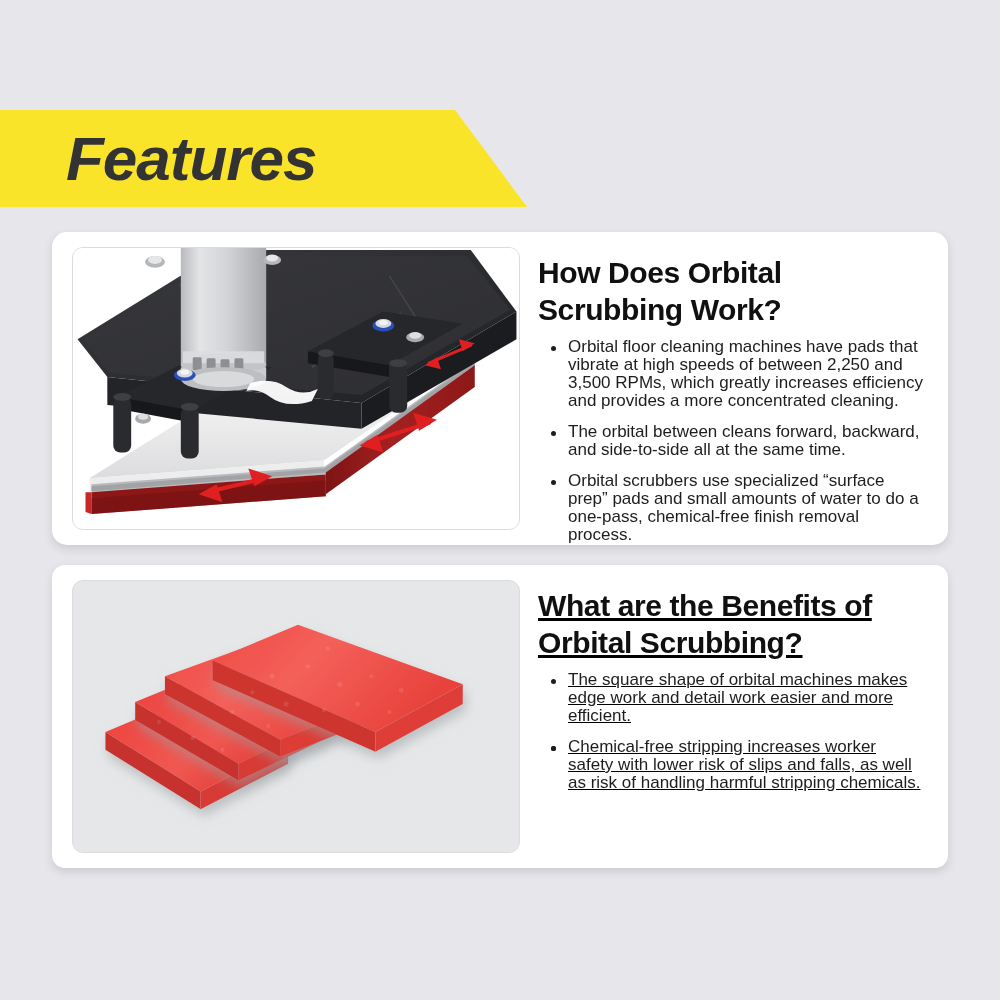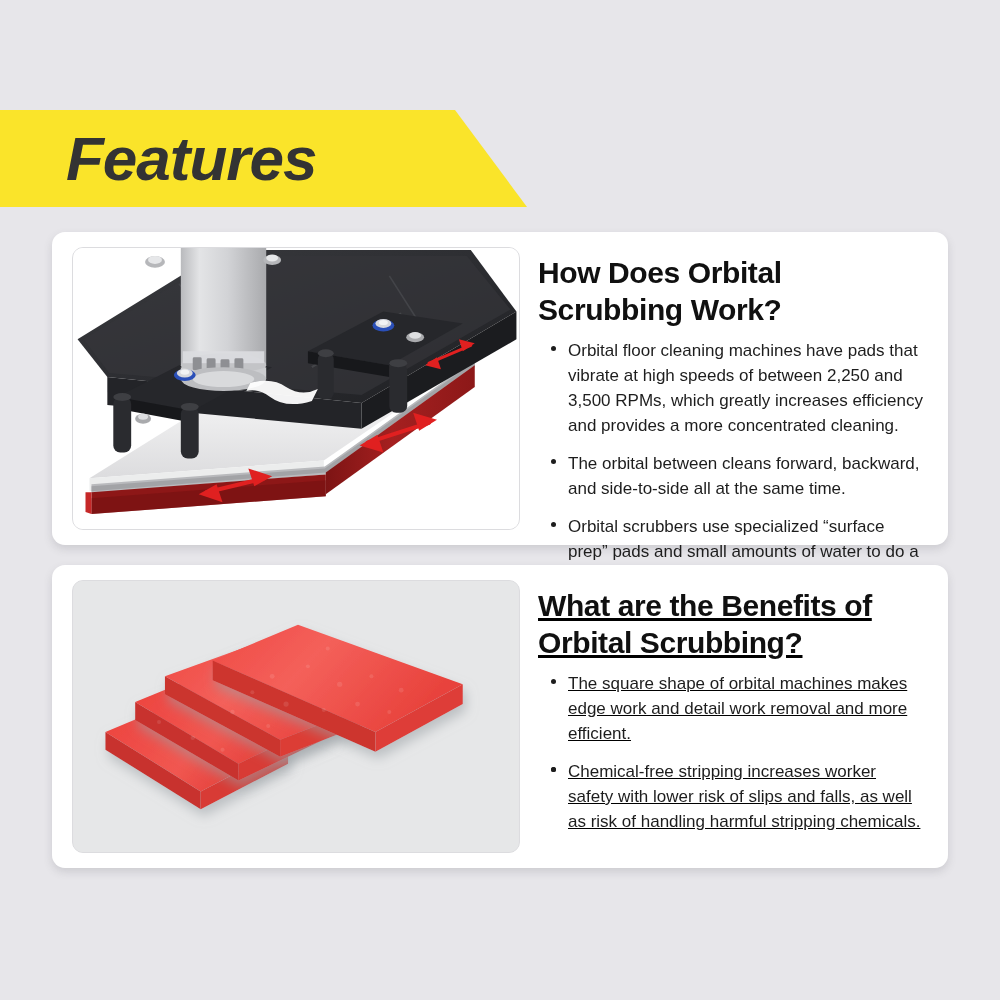--- a/index.html
+++ b/index.html
@@ -49,21 +49,21 @@
     position: absolute;
     left: 52px;
     width: 896px;
     background: #ffffff;
     border-radius: 13px;
     box-shadow: 0 4px 9px rgba(80,80,90,0.17);
     display: flex;
     flex-direction: row;
     box-sizing: border-box;
   }
-  #card-1 { top: 232px; height: 313px; }
+  #card-1 { top: 232px; height: 313px; border-radius: 15px; }
   #card-2 { top: 565px; height: 303px; text-decoration: underline; }
 
   .card-figure {
     position: relative;
     flex: 0 0 448px;
     margin: 15px 0 15px 20px;
     border: 1px solid #dcdcdf;
     border-radius: 11px;
     overflow: hidden;
     box-sizing: border-box;
@@ -87,21 +87,21 @@
   .bullet-list {
     list-style: none;
     margin: 0;
     padding: 0;
   }
   .bullet-item {
     position: relative;
     padding-left: 30px;
     margin-bottom: 13px;
     font-size: 17px;
-    line-height: 25px;
+    line-height: 18px;
     color: #1d1d1d;
   }
   .bullet-item:last-child { margin-bottom: 0; }
   .bullet-dot {
     position: absolute;
     left: 13px;
     top: 8px;
     width: 5px;
     height: 5px;
     border-radius: 50%;
@@ -347,21 +347,21 @@
           <circle cx="256" cy="68" r="2"></circle>
       </g>
     </svg>
   </div>
 
   <div class="card-body">
     <h2 class="card-heading">What are the Benefits of Orbital Scrubbing?</h2>
     <ul class="bullet-list">
       <li class="bullet-item">
         <span class="bullet-dot"></span>
-        <span>The square shape of orbital machines makes edge work and detail work removal and more efficient.</span>
+        <span>The square shape of orbital machines makes edge work and detail work easier and more efficient.</span>
       </li>
       <li class="bullet-item">
         <span class="bullet-dot"></span>
       </li>
       <li class="bullet-item">
         <span class="bullet-dot"></span>
         <span>Chemical-free stripping increases worker safety with lower risk of slips and falls, as well as risk of handling harmful stripping chemicals.</span>
       </li>
     </ul>
   </div>

